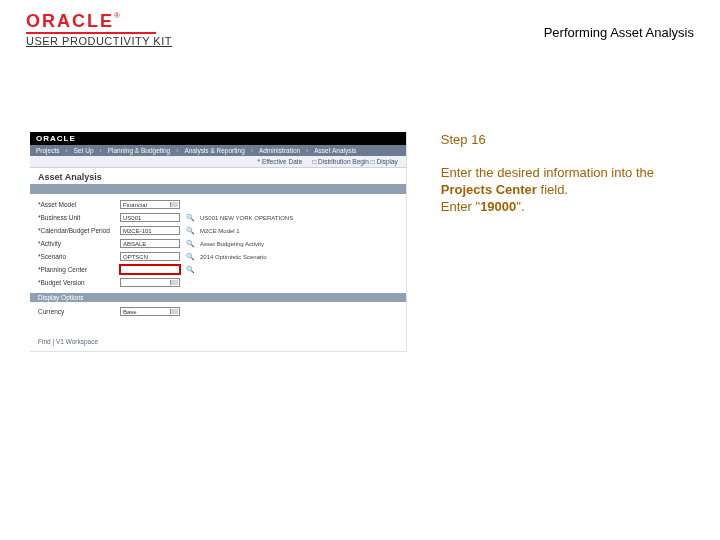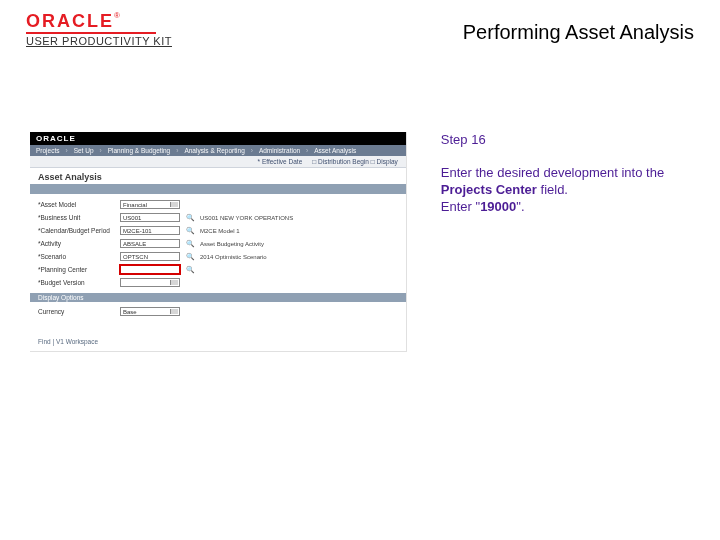--- a/index.html
+++ b/index.html
@@ -30,21 +30,21 @@
   }
   .oracle-tm { font-size: 8px; vertical-align: top; color: #e51c23; font-weight: normal; letter-spacing: 0; }
   .logo-rule { height: 2px; background: #e51c23; width: 130px; margin: 2px 0 1px; }
   .upk {
     font-size: 11px;
     letter-spacing: 0.5px;
     color: #333;
     text-decoration: underline;
   }
   .page-title {
-    font-size: 20px;
+    font-size: 13px;
     color: #000;
     padding-top: 6px;
   }
 
   
   .content {
     display: flex;
     position: absolute;
     top: 132px;
     left: 30px;
@@ -164,21 +164,21 @@
     color: #5a6b80;
     padding: 10px 8px 6px;
   }
 
   
   .panel {
     margin-left: 34px;
     width: 260px;
     font-size: 13px;
     line-height: 1.3;
-    color: #4c1d95;
+    color: #a16207;
   }
   .step {
     margin-bottom: 16px;
   }
   .para { margin-bottom: 14px; }
   .bold { font-weight: bold; }
 </style>
 </head>
 <body>
 
@@ -284,18 +284,18 @@
             <span>Base</span>
           </div>
       </div>
     </div>
     <div class="find-ws">Find | V1   Workspace</div>
   </div>
 
   <div class="panel">
     <div class="step">Step 16</div>
     <div class="para">
-      <span>Enter the desired development into the </span><span class="bold">Projects Center</span><span> field.</span><br>
+      <span>Enter the desired information into the </span><span class="bold">Projects Center</span><span> field.</span><br>
       <span>Enter "</span><span class="bold">19000</span><span>".</span>
     </div>
   </div>
 
 </div>
 
 </body></html>

